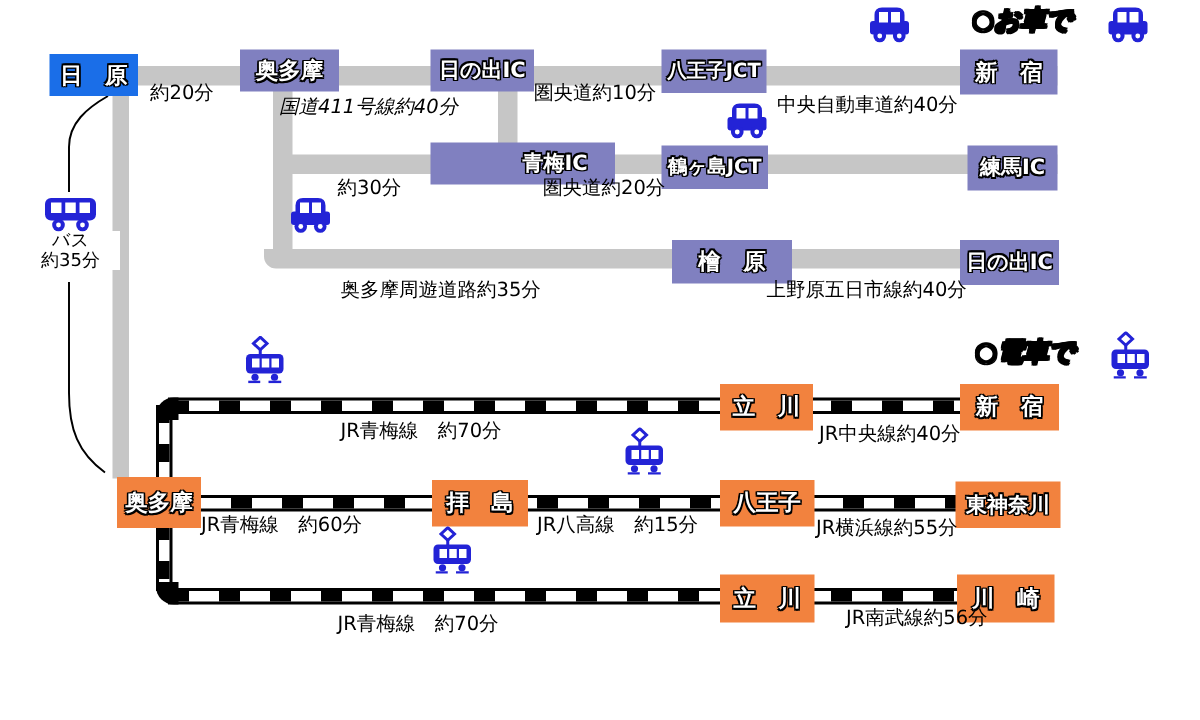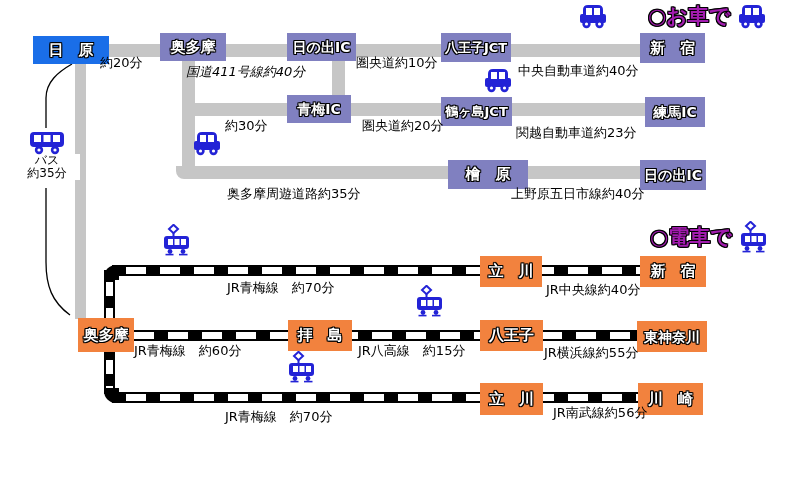--- a/index.html
+++ b/index.html
@@ -15,22 +15,22 @@
   .c-bot{border-bottom-left-radius:12px;}
   .box{position:absolute;display:flex;align-items:center;justify-content:center;z-index:4;
        font-weight:bold;font-size:15px;color:#fff;white-space:nowrap;line-height:1;
        text-shadow:-1px -1px 0 #000,1px -1px 0 #000,-1px 1px 0 #000,1px 1px 0 #000,-1px 0 0 #000,1px 0 0 #000,0 -1px 0 #000,0 1px 0 #000;}
   .purple{background:#8080c0;}
   .orange{background:#f2823e;}
   .blue{background:#1a6ee8;}
   .md{font-size:14px;}
   .smf{font-size:13px;text-align:right;}
   .lbl{position:absolute;font-size:13px;color:#000;white-space:nowrap;z-index:5;line-height:1;}
-  .hdr{position:absolute;font-size:21px;font-weight:bold;color:#a21caf;white-space:nowrap;z-index:5;line-height:1;
-       text-shadow:-1px -1px 0 #000,1px -1px 0 #000,-1px 1px 0 #000,1px 1px 0 #000,-1px 0 0 #000,1px 0 0 #000,0 -1px 0 #000,0 1px 0 #000;}
+  .hdr{position:absolute;font-size:17px;font-weight:bold;color:#000000;white-space:nowrap;z-index:5;line-height:1;
+       text-shadow:-1px -1px 0 #000,1px -1px 0 #000,-1px 1px 0 #000,1px 1px 0 #000,-1px 0 0 #000,1px 0 0 #000,0 -1px 0 #000,0 1px 0 #000;font-style:italic;}
   .icon{position:absolute;z-index:6;}
   .busnote{position:absolute;left:14px;top:154px;width:66px;text-align:center;font-size:12px;color:#000;
            background:#fff;z-index:5;line-height:13px;}
 </style>
 </head>
 <body>
 
 <svg width="0" height="0" style="position:absolute">
   <defs>
     <symbol id="car" viewBox="0 0 32 25">
@@ -85,36 +85,36 @@
   <div class="rail" style="left:112px;top:265px;width:528px;"></div>
   <div class="rail" style="left:120px;top:330px;width:518px;"></div>
   <div class="rail" style="left:112px;top:392px;width:526px;"></div>
   <div class="railv" style="left:104px;top:270px;height:124px;"></div>
   <div class="corner c-top" style="left:104px;top:265px;"></div>
   <div class="corner c-bot" style="left:104px;top:388px;"></div>
 
   <div class="hdr" style="left:648px;top:6px;">○お車で</div>
   <div class="hdr" style="left:650px;top:227px;">○電車で</div>
 
-  <div class="box blue" style="left:33px;top:36px;width:76px;height:28px;align-items:center;">
+  <div class="box blue" style="left:33px;top:36px;width:59px;height:28px;align-items:center;">
       <span>日　原</span>
     </div>
   <div class="box purple" style="left:160px;top:33px;width:66px;height:28px;">
       <span>奥多摩</span>
     </div>
   <div class="box purple md" style="left:287px;top:33px;width:69px;height:28px;">
       <span>日の出IC</span>
     </div>
   <div class="box purple smf" style="left:441px;top:33px;width:70px;height:29px;">
       <span>八王子JCT</span>
     </div>
   <div class="box purple" style="left:640px;top:33px;width:65px;height:30px;">
       <span>新　宿</span>
     </div>
-  <div class="box purple md" style="left:287px;top:95px;width:64px;height:28px;">
+  <div class="box purple md" style="left:287px;top:95px;width:80px;height:28px;padding-left:43px;">
       <span>青梅IC</span>
     </div>
   <div class="box purple smf" style="left:441px;top:97px;width:71px;height:29px;">
       <span>鶴ヶ島JCT</span>
     </div>
   <div class="box purple md" style="left:645px;top:97px;width:60px;height:30px;">
       <span>練馬IC</span>
     </div>
   <div class="box purple" style="left:448px;top:160px;width:80px;height:29px;">
       <span>檜　原</span>
@@ -122,21 +122,20 @@
   <div class="box purple md" style="left:640px;top:160px;width:66px;height:30px;">
       <span>日の出IC</span>
     </div>
 
   <div class="lbl" style="left:100px;top:56px;">約20分</div>
   <div class="lbl" style="left:186px;top:65px;font-style:italic;">国道411号線約40分</div>
   <div class="lbl" style="left:356px;top:56px;">圏央道約10分</div>
   <div class="lbl" style="left:518px;top:64px;">中央自動車道約40分</div>
   <div class="lbl" style="left:225px;top:119px;">約30分</div>
   <div class="lbl" style="left:362px;top:119px;">圏央道約20分</div>
-  <div class="lbl" style="left:516px;top:126px;">関越自動車道約23分</div>
   <div class="lbl" style="left:227px;top:187px;">奥多摩周遊道路約35分</div>
   <div class="lbl" style="left:511px;top:187px;">上野原五日市線約40分</div>
 
   <div class="busnote">
     <div>バス</div>
     <div>約35分</div>
   </div>
 
   <div class="box orange" style="left:78px;top:318px;width:56px;height:34px;">
       <span>奥多摩</span>
@@ -162,21 +161,21 @@
   <div class="box orange" style="left:638px;top:383px;width:65px;height:32px;">
       <span>川　崎</span>
     </div>
 
   <div class="lbl" style="left:227px;top:281px;">JR青梅線　約70分</div>
   <div class="lbl" style="left:546px;top:283px;">JR中央線約40分</div>
   <div class="lbl" style="left:134px;top:344px;">JR青梅線　約60分</div>
   <div class="lbl" style="left:358px;top:344px;">JR八高線　約15分</div>
   <div class="lbl" style="left:544px;top:346px;">JR横浜線約55分</div>
   <div class="lbl" style="left:225px;top:410px;">JR青梅線　約70分</div>
-  <div class="lbl" style="left:516px;top:406px;padding-left:37px;">JR南武線約56分</div>
+  <div class="lbl" style="left:527px;top:406px;padding-left:37px;">JR南武線約56分</div>
 
   <svg class="icon" style="left:577px;top:4px;" width="32" height="25">
       <use href="#car"></use>
     </svg>
   <svg class="icon" style="left:736px;top:4px;" width="32" height="25">
       <use href="#car"></use>
     </svg>
   <svg class="icon" style="left:482px;top:68px;" width="32" height="25">
       <use href="#car"></use>
     </svg>

